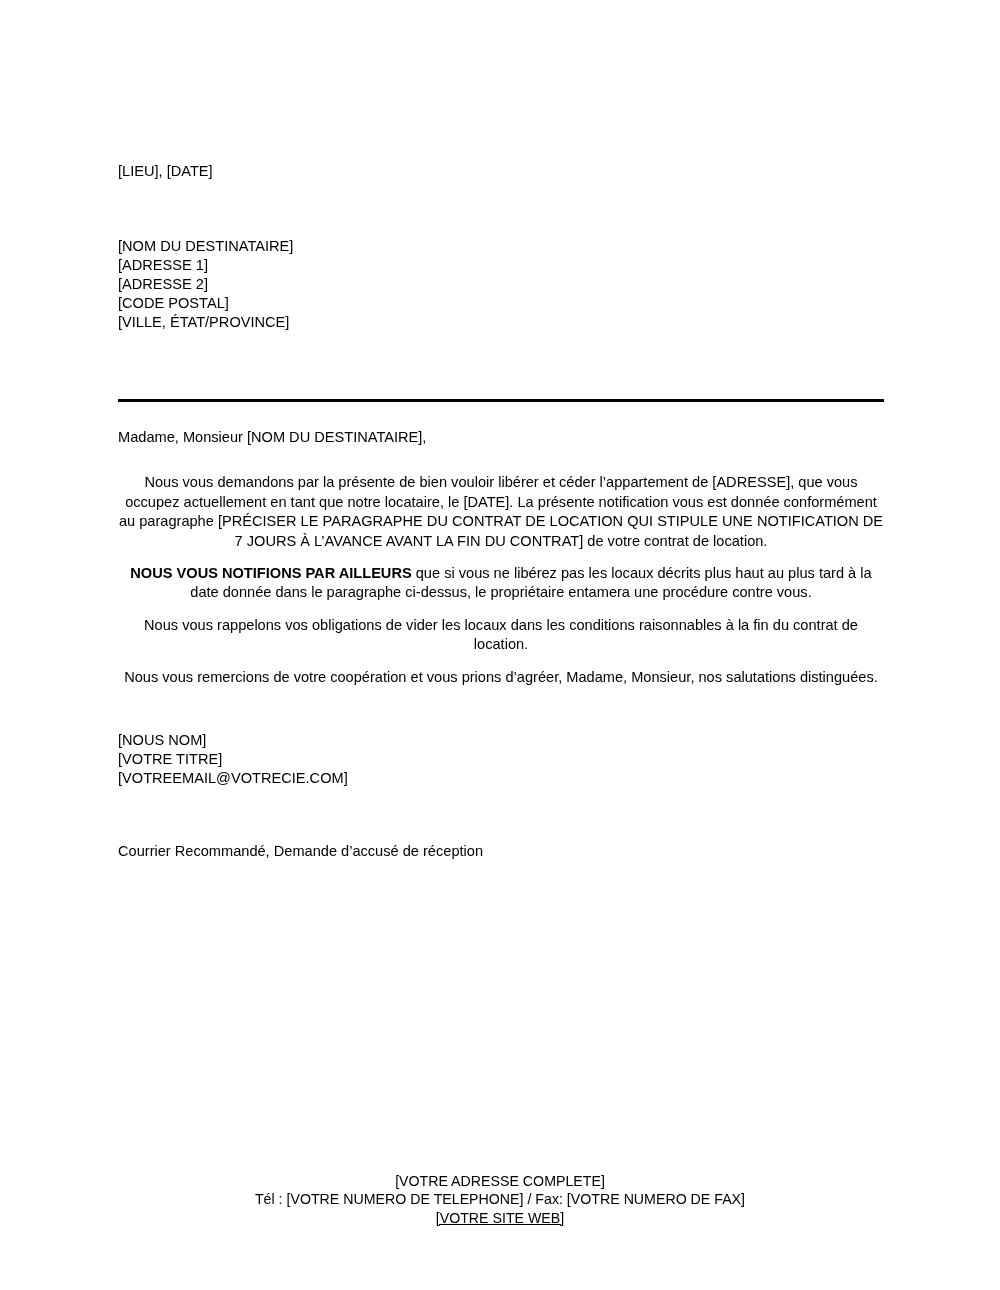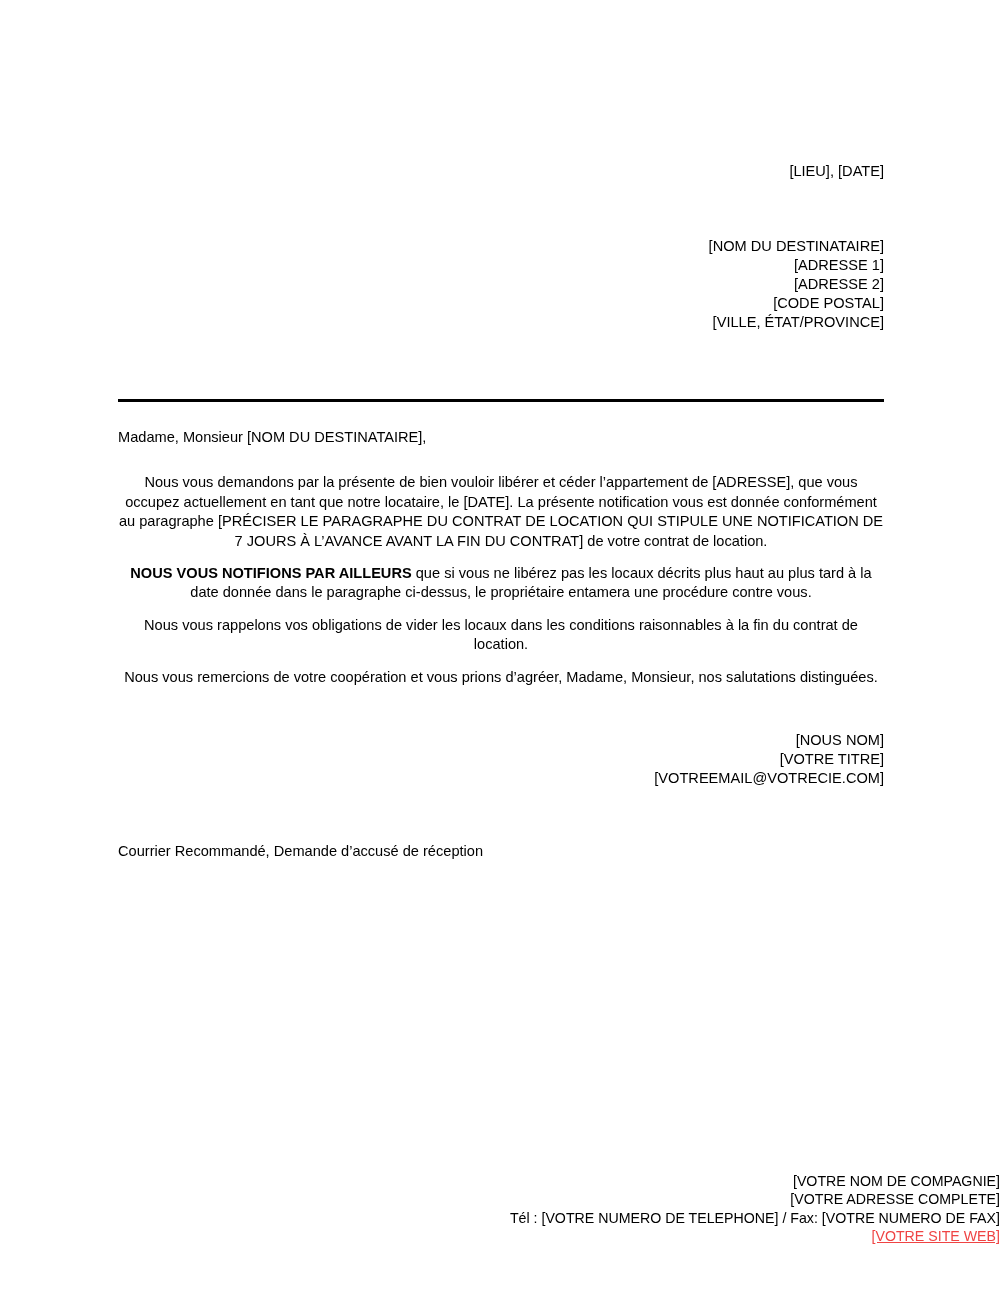--- a/index.html
+++ b/index.html
@@ -31,21 +31,20 @@
     position: absolute;
     left: 118px;
     top: 162px;
     width: 766px;
   }
 
   .line {
     font-size: 14.6px;
     line-height: 19px;
     white-space: pre;
-    text-align: right;
   }
 
   
   .date-line {
     margin-bottom: 0;
   }
 
   .spacer-56 { height: 56px; }
   .spacer-60 { height: 60px; }
   .spacer-26 { height: 26px; }
@@ -110,21 +109,21 @@
     width: 1000px;
     text-align: center;
   }
   .footer .line {
     font-size: 14.2px;
     line-height: 18.4px;
     white-space: pre;
     display: block;
   }
   .footer-link {
-    color: #ef4444;
+    color: #000000;
     text-decoration: underline;
     font-size: 14.2px;
     line-height: 18.4px;
     display: inline-block;
     cursor: pointer;
   }
 </style>
 </head>
 <body>
 
@@ -170,19 +169,18 @@
       <div class="line">[VOTREEMAIL@VOTRECIE.COM]</div>
     </div>
 
     <div class="spacer-54"></div>
 
     <div class="notice">Courrier Recommandé, Demande d’accusé de réception</div>
 
   </div>
 
   <div class="footer">
-    <span class="line">[VOTRE NOM DE COMPAGNIE]</span>
     <span class="line">[VOTRE ADRESSE COMPLETE]</span>
     <span class="line">Tél : [VOTRE NUMERO DE TELEPHONE] / Fax: [VOTRE NUMERO DE FAX]</span>
     <span class="line"><a class="footer-link" href="#">[VOTRE SITE WEB]</a></span>
   </div>
 
 </div>
 
 </body></html>

